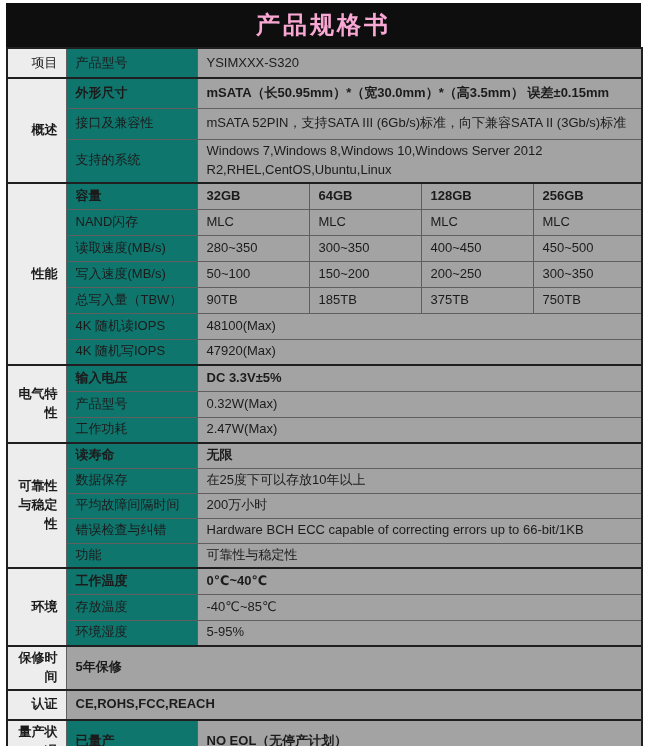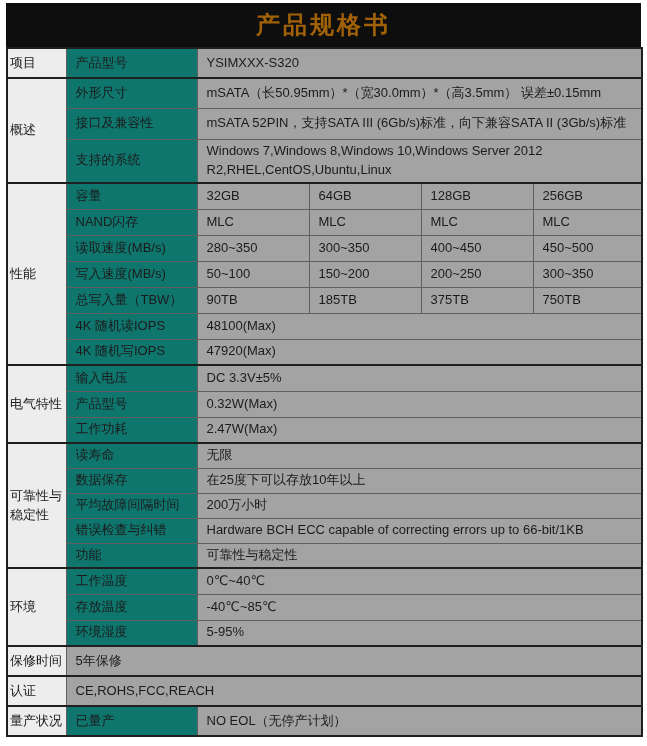--- a/index.html
+++ b/index.html
@@ -4,44 +4,44 @@
 <style>
   html,body{margin:0;padding:0;background:#ffffff;}
   body{
     width:647px;height:746px;overflow:hidden;
     font-family:"Liberation Sans","DejaVu Sans",sans-serif;
     color:#1b1b1b;
   }
   .page{position:relative;width:647px;height:746px;background:#fff;}
   .sheet{position:absolute;left:6px;top:3px;width:635px;}
   .title-bar{
-    height:44px;background:#0e0e0e;color:#a16207;
+    height:44px;background:#0e0e0e;color:#f9a8d4;
     display:flex;align-items:center;justify-content:center;
     font-size:24px;font-weight:bold;letter-spacing:3px;
   }
   table.spec{
     width:635px;border-collapse:collapse;table-layout:fixed;
     font-size:13px;line-height:1.45;
     border:2px solid #1f1f1f;
   }
   td{
     border:1px solid #5f5f5f;
     padding:2px 9px;
     vertical-align:middle;
     overflow:hidden;
     word-break:break-word;
   }
   td.cat{
     background:#ededed;
-    text-align:left;
-    padding:2px 2px;
+    text-align:right;
+    padding:2px 8px;
   }
   td.lbl{background:#0f766e;}
   td.val{background:#a3a3a3;}
-  tr.sec td{border-top:2px solid #1f1f1f;}
+  tr.sec td{border-top:2px solid #1f1f1f;font-weight:bold;}
   
   tr.h30{height:30px;} tr.h31{height:31px;padding-left:24px;} tr.h44{height:44px;}
   tr.h26{height:26px;} tr.h25{height:25px;}
 </style>
 </head>
 <body>
 
 <div class="page">
   <div class="sheet">
 

